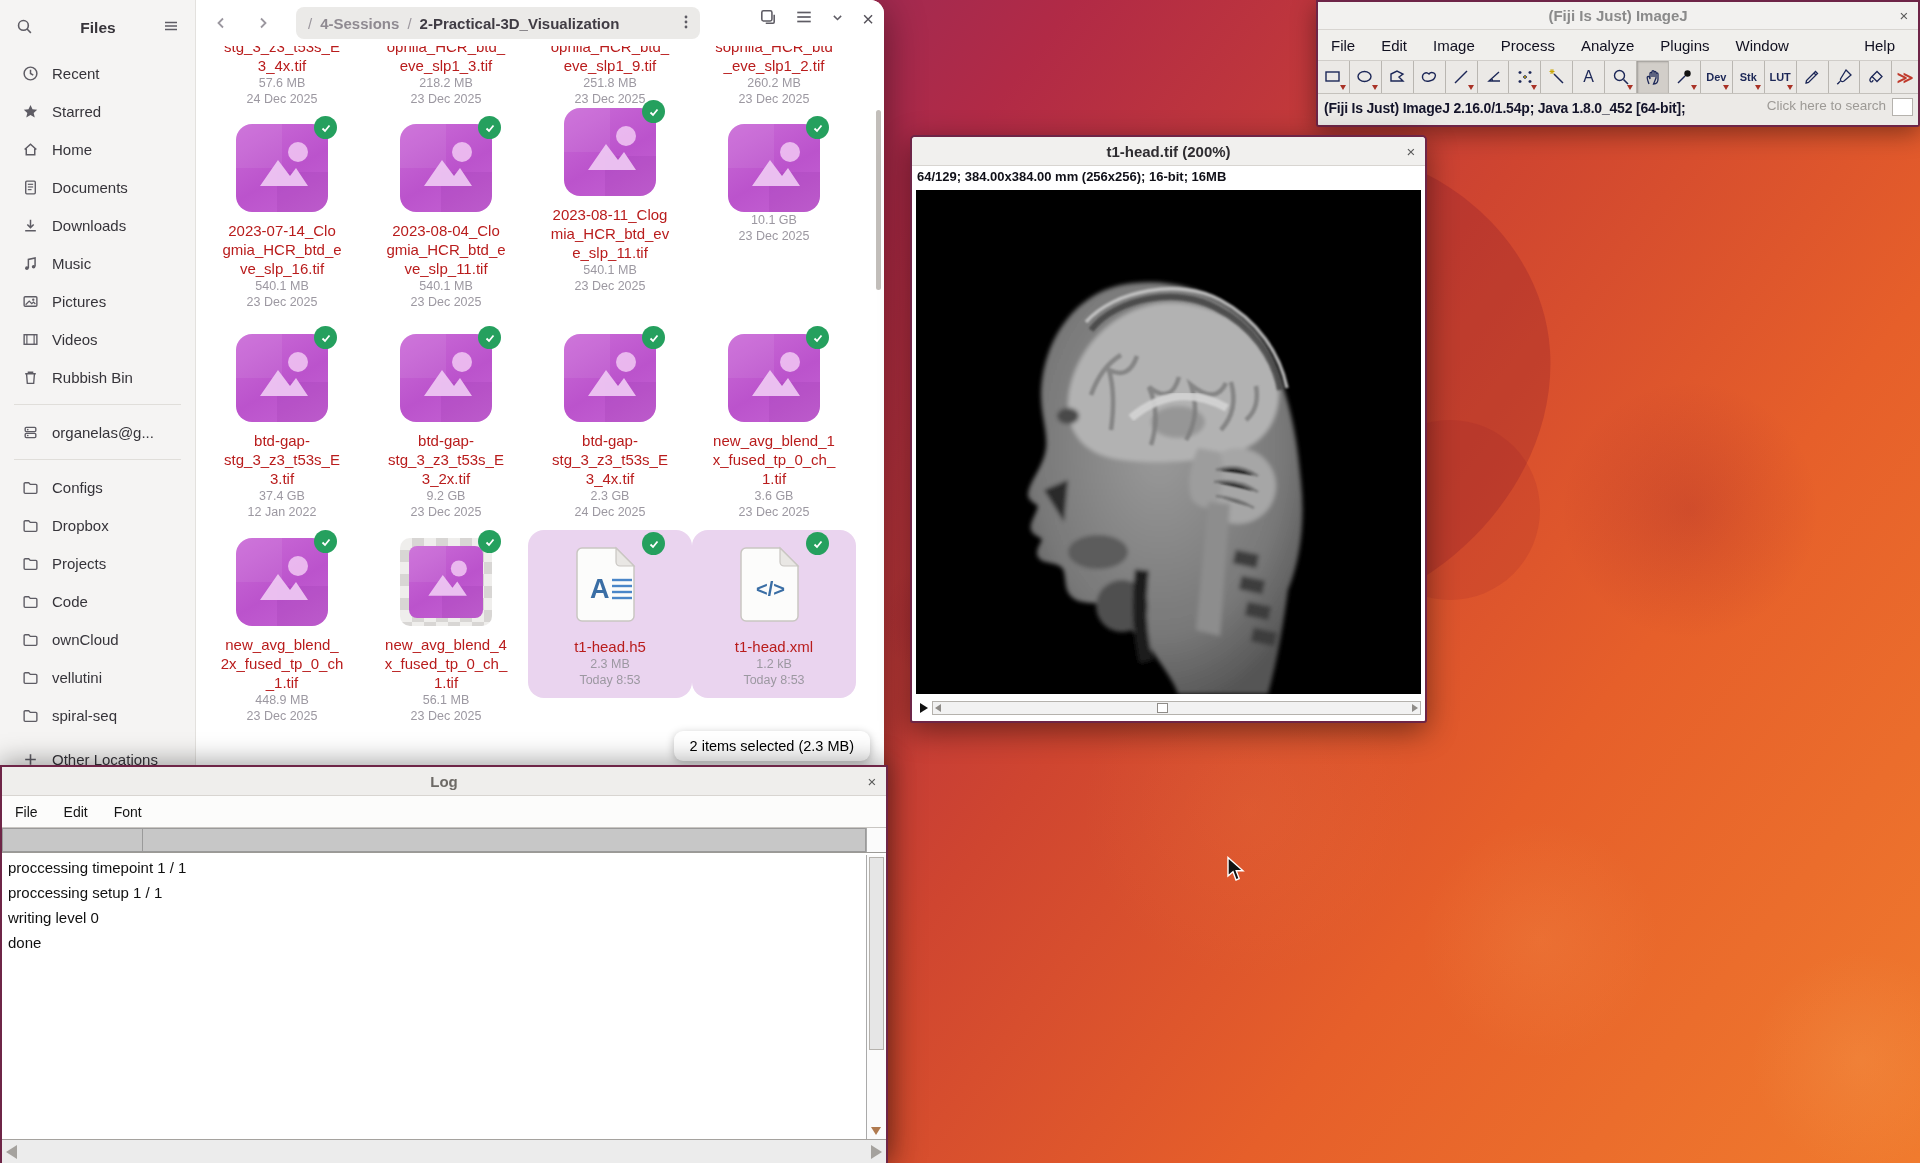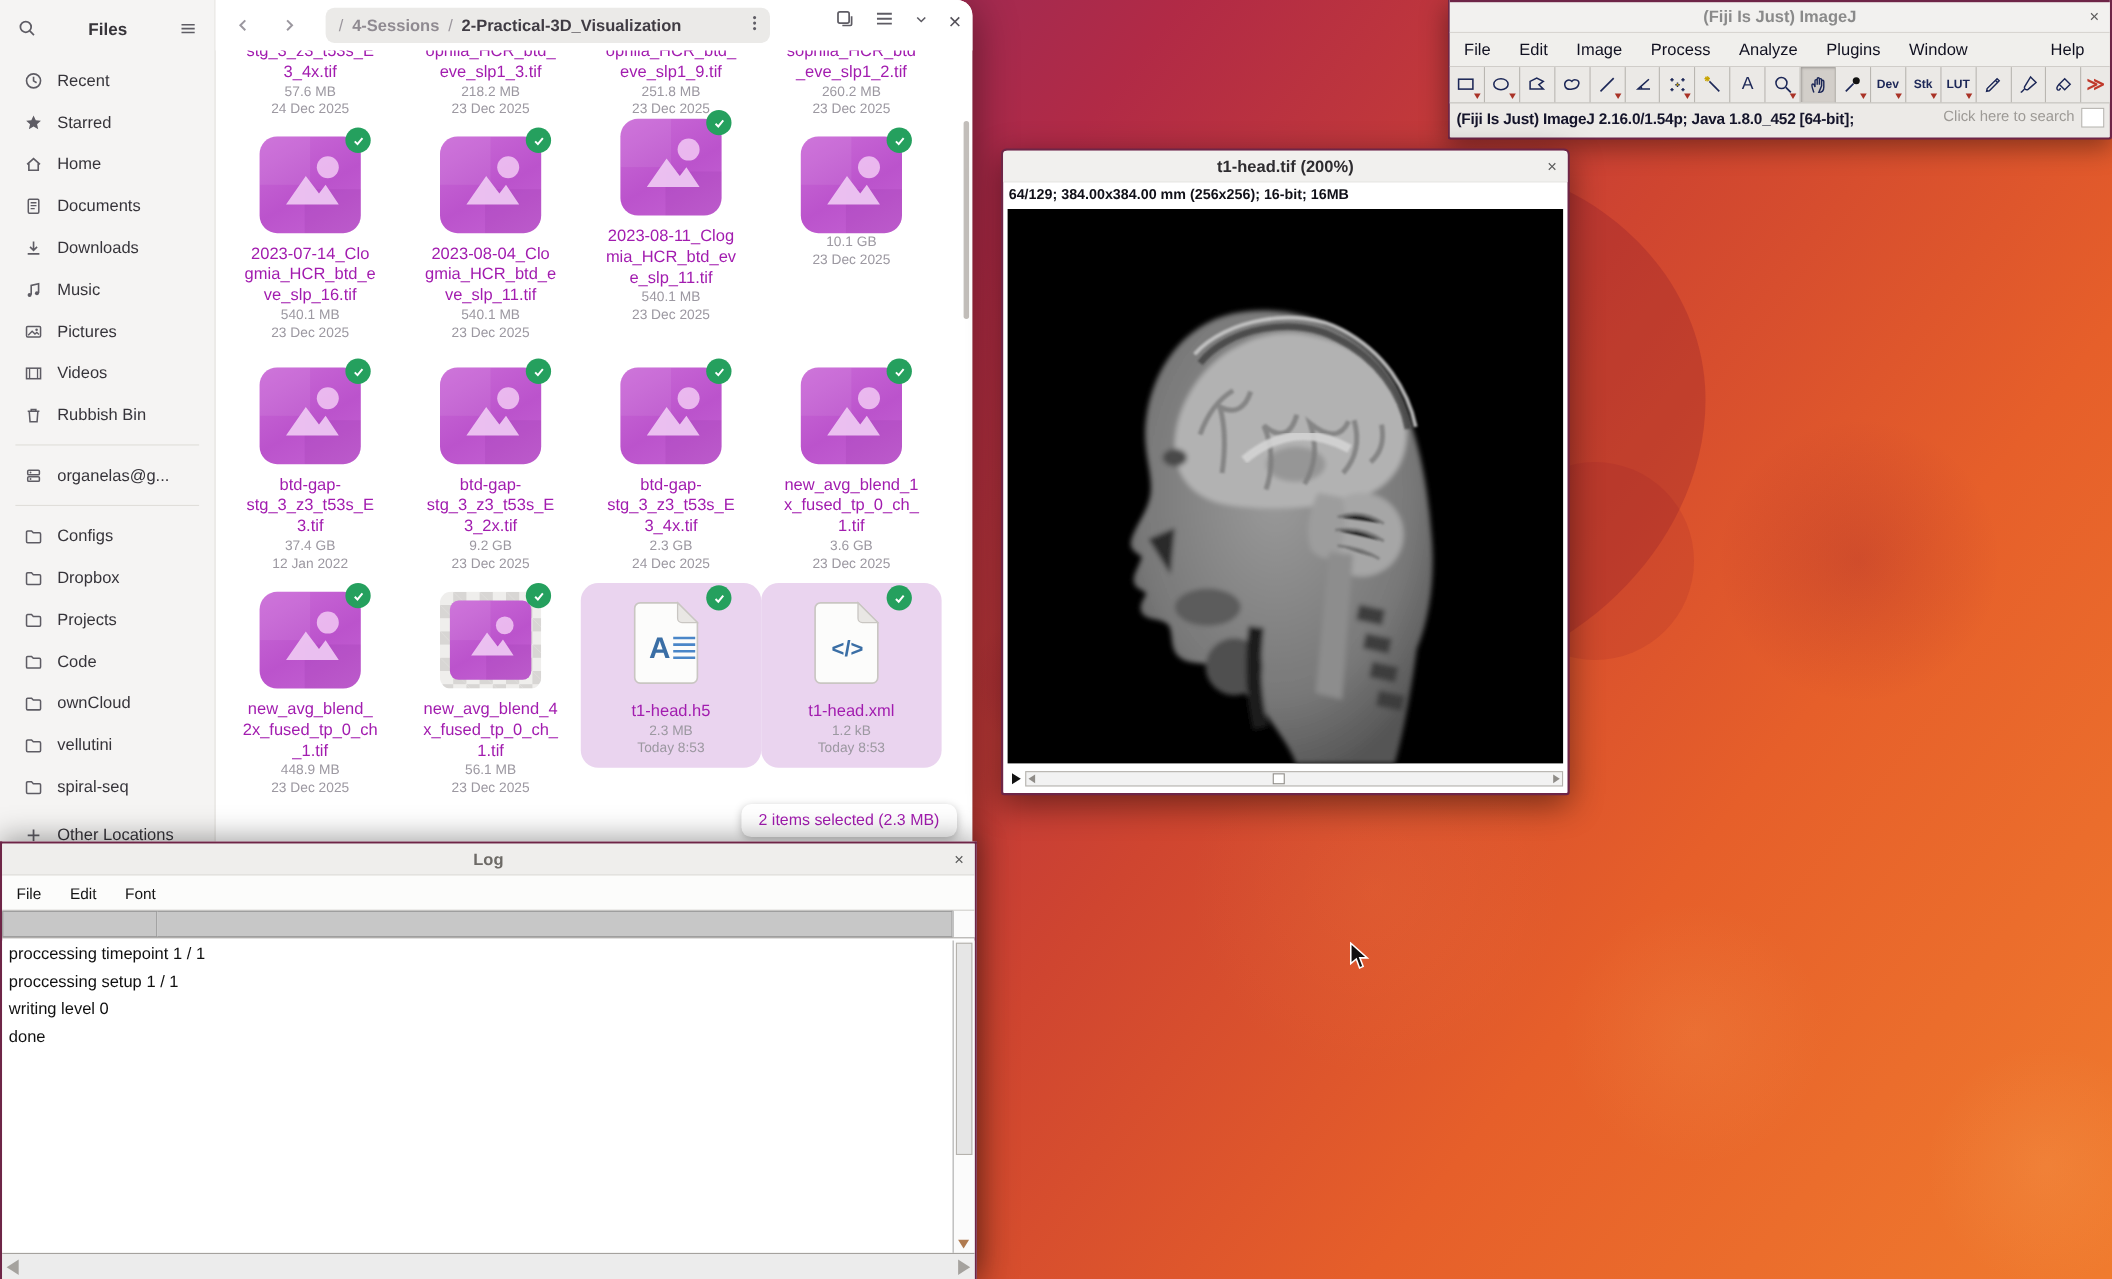--- a/index.html
+++ b/index.html
@@ -40,29 +40,29 @@
   .thumb .facet1 { position:absolute; left:0; top:0; width:50%; height:50%; background:rgba(255,255,255,.07); }
   .thumb .facet2 { position:absolute; right:0; bottom:0; width:55%; height:45%; background:rgba(120,20,140,.10); }
   .thumb svg { position:absolute; inset:0; }
   .checker { width:92px; height:88px; margin:0 auto; border-radius:10px; position:relative;
     background-image:linear-gradient(45deg,#d8d6d4 25%,transparent 25%,transparent 75%,#d8d6d4 75%),
                      linear-gradient(45deg,#d8d6d4 25%,#efeeec 25%,#efeeec 75%,#d8d6d4 75%);
     background-size:24px 24px; background-position:0 0,12px 12px; }
   .checker .thumb { position:absolute; left:9px; top:8px; width:74px; height:72px; border-radius:8px; }
   .badge { position:absolute; top:-8px; right:-9px; width:23px; height:23px; border-radius:50%;
     background:#25a05e; display:flex; align-items:center; justify-content:center; }
-  .fname { margin-top:9px; font-size:15px; line-height:19px; color:#a21caf; white-space:pre-line; }
+  .fname { margin-top:9px; font-size:15px; line-height:19px; color:#b91c1c; white-space:pre-line; }
   .fmeta { font-size:12.5px; line-height:16px; color:#9c98a1; }
   .cell.selected { background:#ead4ef; border-radius:16px; padding:8px 0 10px; margin-top:-8px; }
   .cell.selected .thumbbox { margin-top:2px; }
   .docpage { width:92px; height:88px; margin:0 auto; position:relative; }
   .filesbar { position:absolute; right:3px; top:110px; width:5px; height:180px; border-radius:3px; background:#c2beba; }
   .status-pill { position:absolute; right:14px; top:731px; height:30px; background:#fff; border-radius:9px;
     box-shadow:0 2px 8px rgba(0,0,0,.25); display:flex; align-items:center; padding:0 16px;
-    font-size:14.5px; color:#a21caf; z-index:5; }
+    font-size:14.5px; color:#000000; z-index:5; }
 
   
   .ij-win { position:absolute; left:1316px; top:0; width:604px; height:127px;
     border:2px solid #6e2547; border-top:none; border-radius:0 0 3px 3px; background:#eceae7;
     box-shadow:0 6px 24px rgba(0,0,0,.4); z-index:4; }
   .ij-title { height:30px; background:#f2f1ef; border-bottom:1px solid #d8d5d1; display:flex; align-items:center;
     border-top:2px solid #6e2547; }
   .ij-title .t { flex:1; text-align:center; font-weight:bold; font-size:15px; color:#8a8a8a; }
   .winx { width:28px; text-align:center; color:#5a5a5a; font-size:15px; }
   .ij-menu { height:31px; display:flex; align-items:center; font-size:15px; color:#101020; background:#f0efec;

